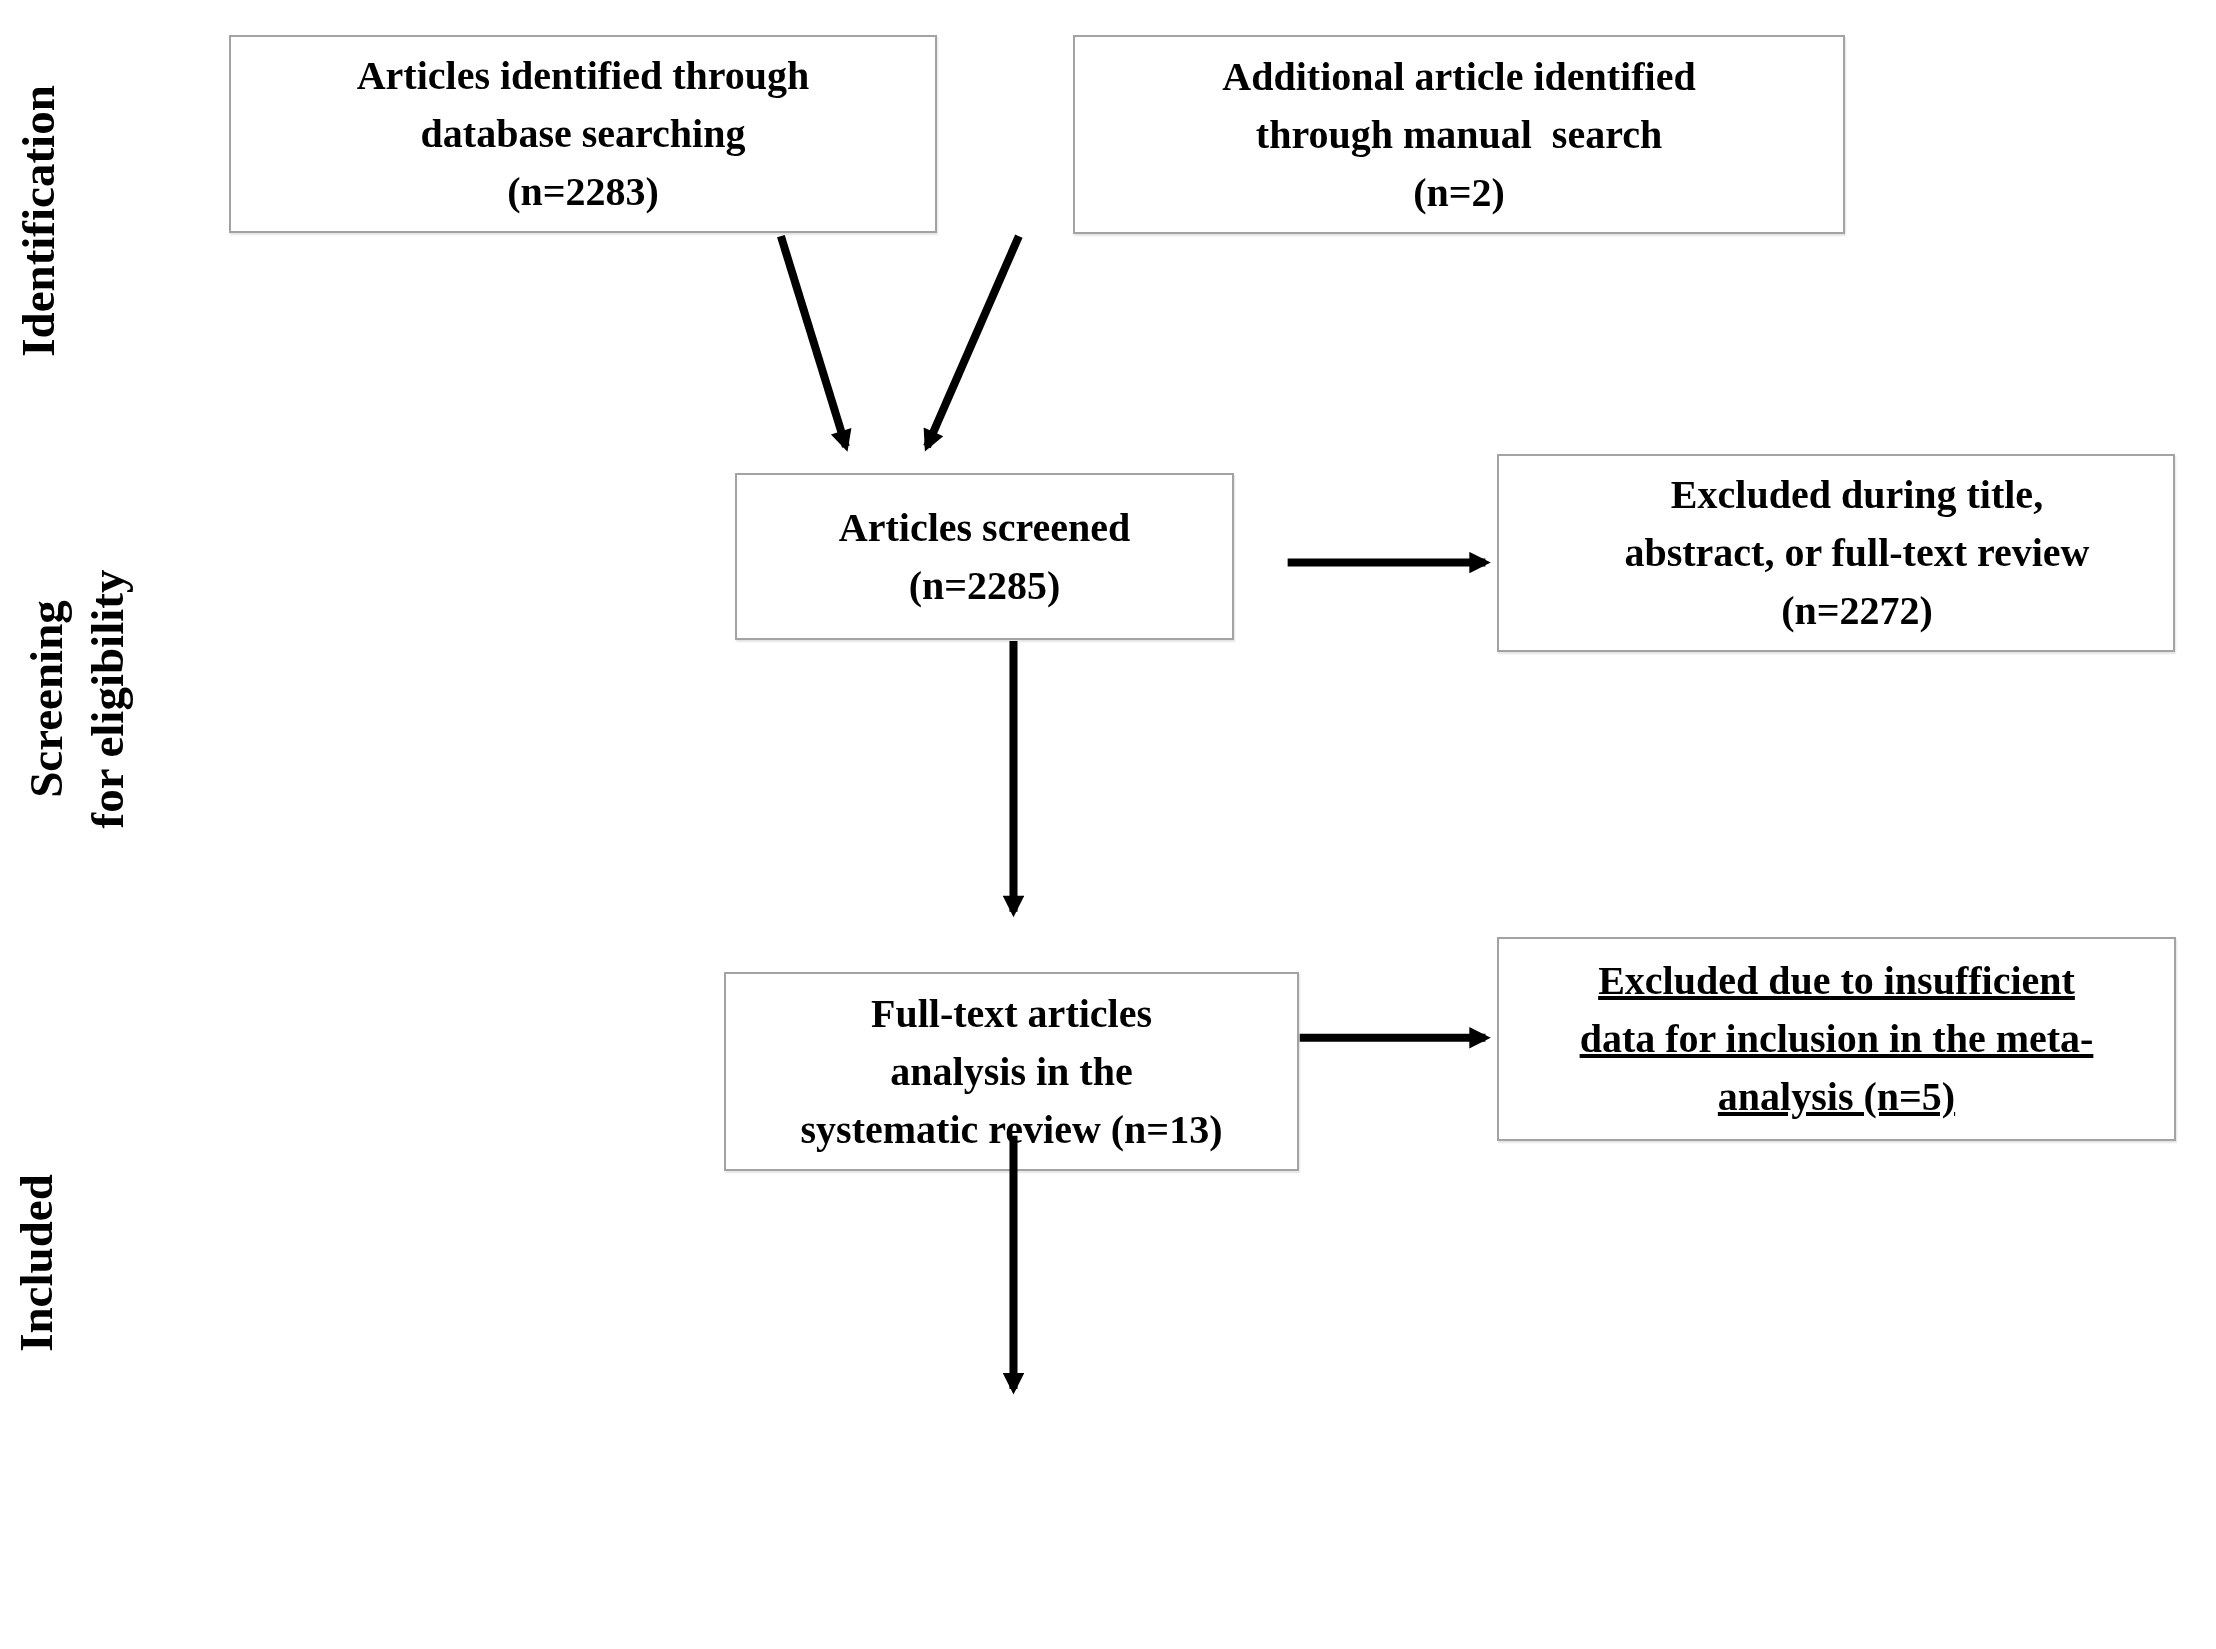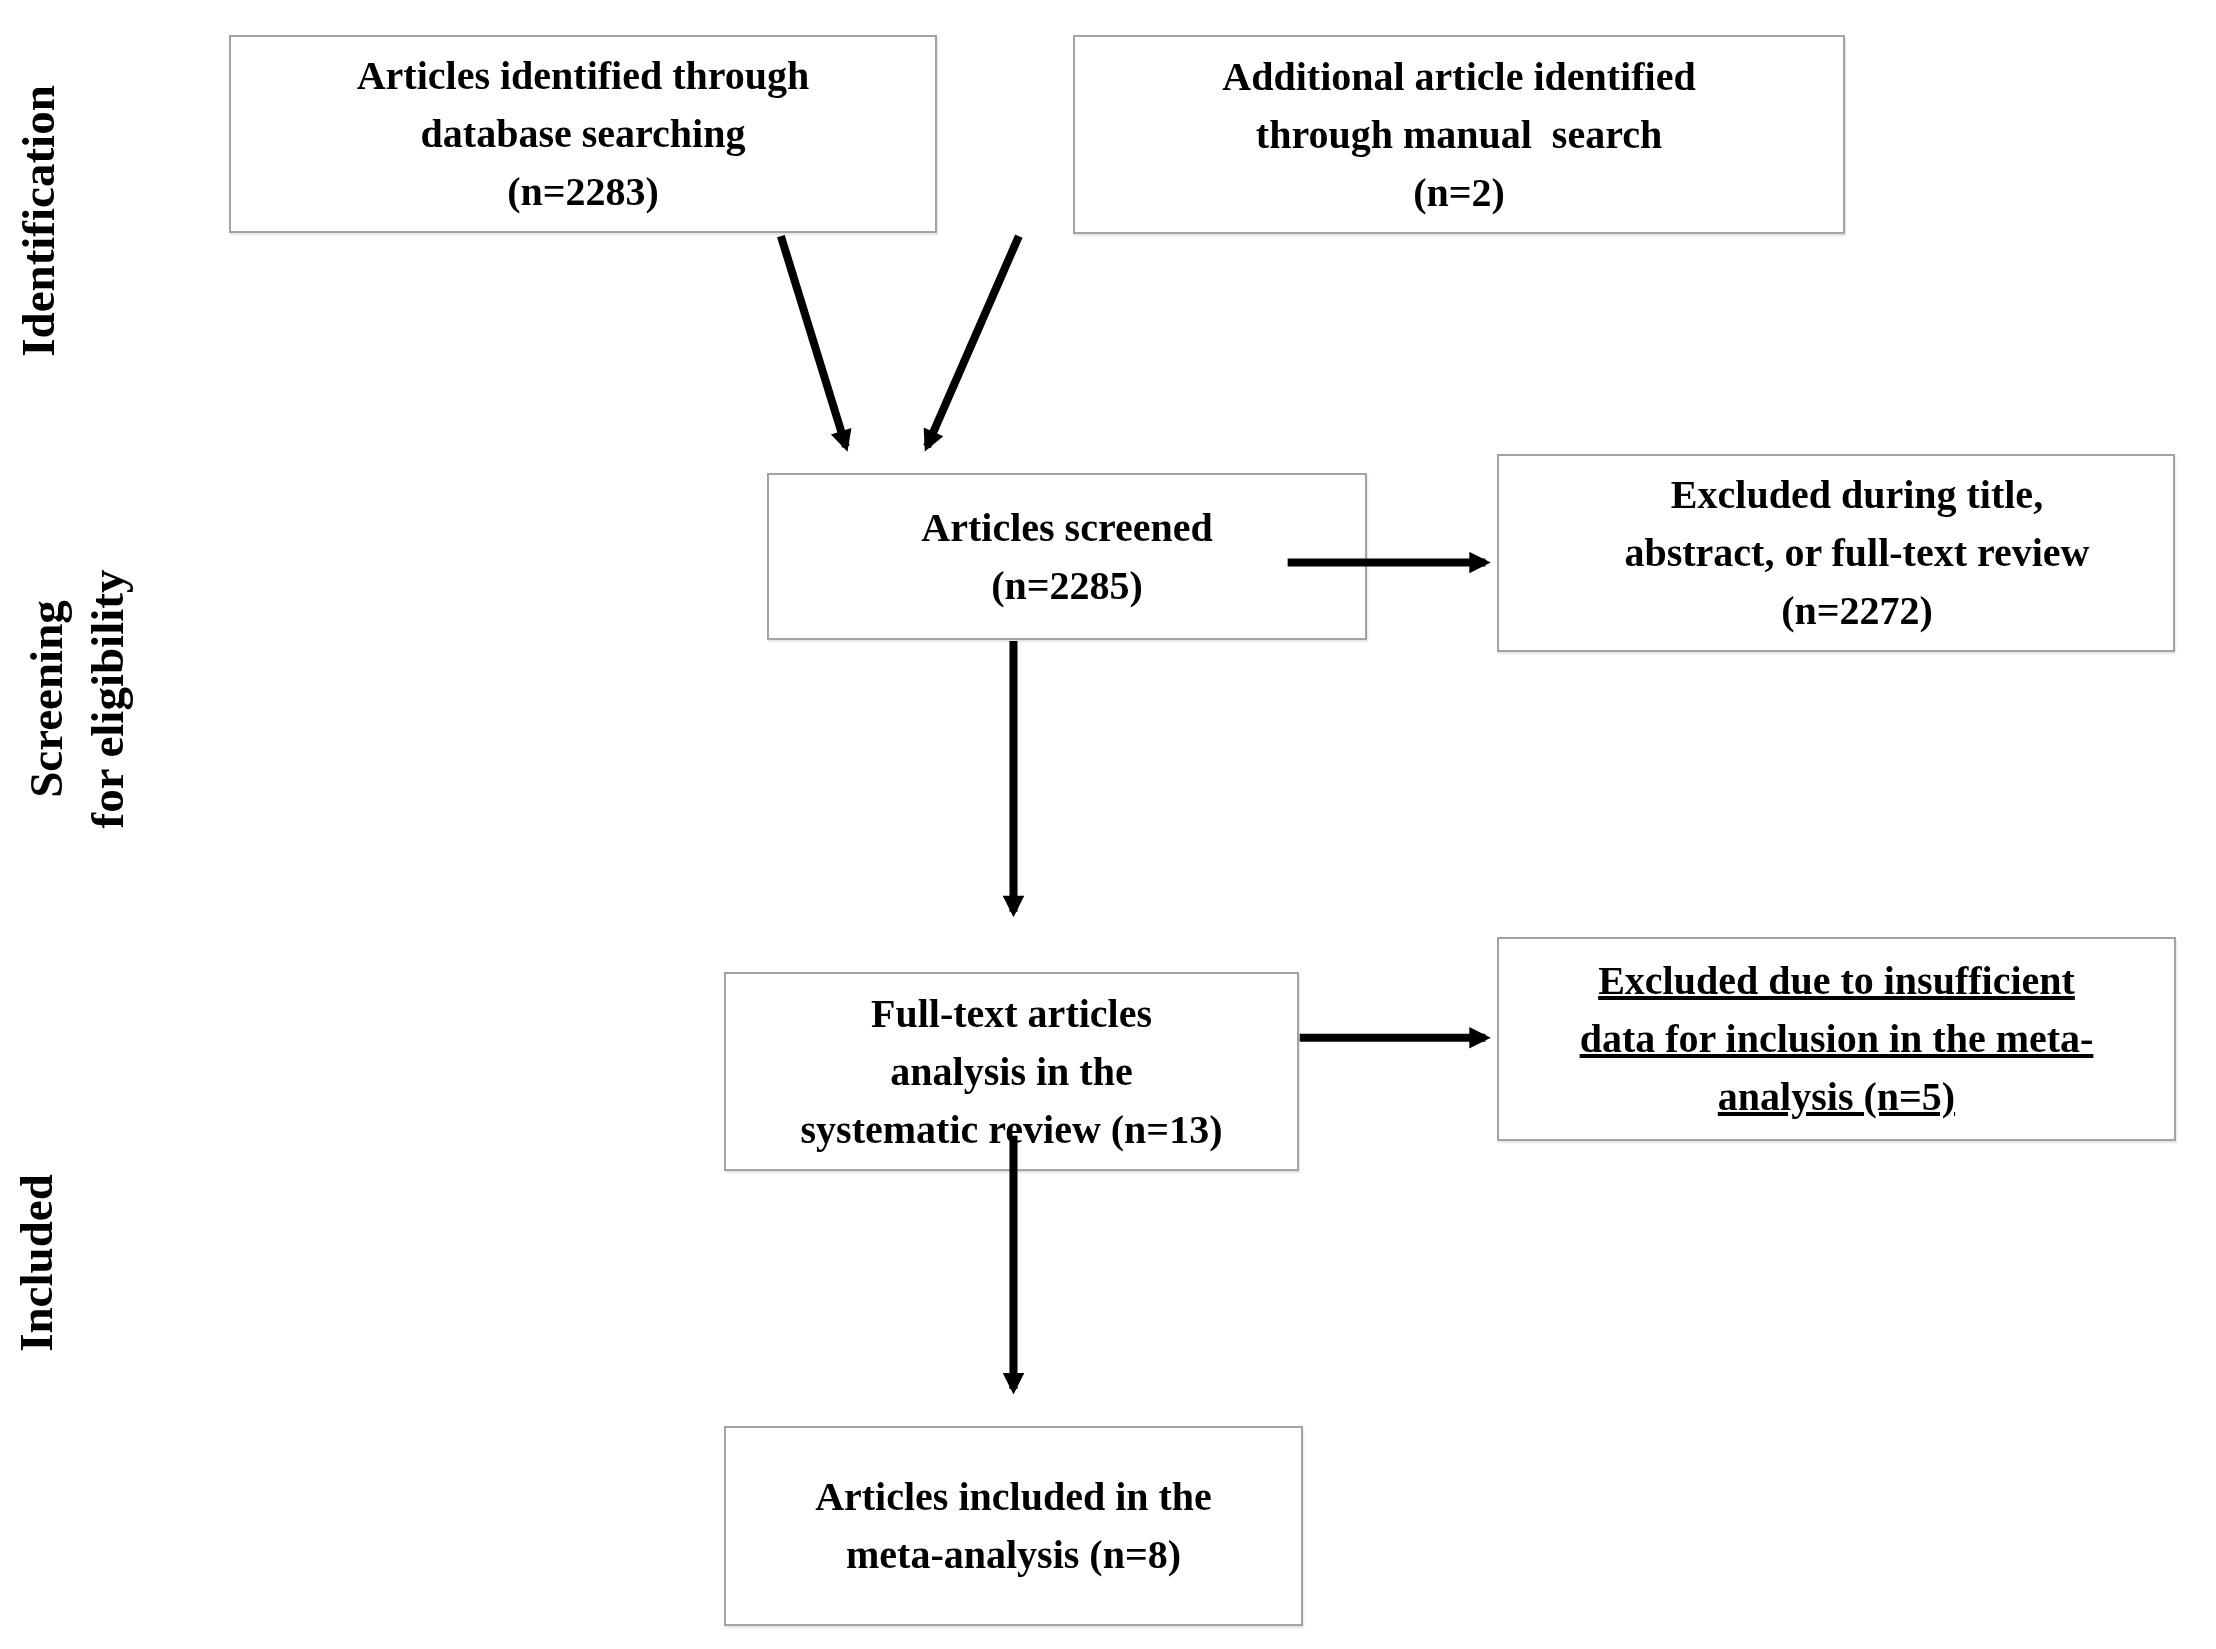--- a/index.html
+++ b/index.html
@@ -52,21 +52,21 @@
     pointer-events:none;
   }
   #arrows line{
     stroke:var(--arrow);
     stroke-width:12;
   }
   #arrows marker path{fill:var(--arrow);}
   
   #box-db      {left:229px;  top:35px;   width:708px; height:198px;}
   #box-manual  {left:1034px; top:35px;   width:772px; height:199px;margin-left:39px;}
-  #box-screened{left:735px; top:473px;  width:600px;  height:167px;margin-left:32px;}
+  #box-screened{left:735px; top:473px;  width:499px;  height:167px;}
   #box-excl1   {left:1497px; top:454px;  width:678px; height:198px;padding-left:42px;}
   #box-fulltext{left:724px; top:936px; width:575px;  height:199px;margin-top:36px;}
   #box-excl2   {left:1497px; top:937px; width:679px; height:204px;text-decoration:underline;}
   #box-meta    {left:724px; top:1426px; width:579px;  height:200px;}
   
   #label-identification{left:-149px; top:190px;  width:375px; height:62px;}
   #label-screening     {left:-111px; top:638px;  width:375px; height:122px;}
   #label-included      {left:-151px; top:1232px; width:375px; height:62px;}
 </style>
 </head>
@@ -113,24 +113,20 @@
     <div class="box-line">analysis in the</div>
     <div class="box-line">systematic review (n=13)</div>
   </div>
 
   <div class="fbox" id="box-excl2">
     <div class="box-line">Excluded due to insufficient</div>
     <div class="box-line">data for inclusion in the meta-</div>
     <div class="box-line">analysis (n=5)</div>
   </div>
 
-  <div class="fbox" id="box-meta">
-    <div class="box-line">Articles included in the</div>
-    <div class="box-line">meta-analysis (n=8)</div>
-  </div>
 
   <svg id="arrows" viewBox="0 0 3306 2461" xmlns="http://www.w3.org/2000/svg">
     <defs>
       <marker id="ah" viewBox="0 0 10 10" refX="7.5" refY="5" markerUnits="userSpaceOnUse" markerWidth="38" markerHeight="32" orient="auto">
         <path d="M0 0 L10 5 L0 10 Z"></path>
       </marker>
     </defs>
     <line x1="1165" y1="352" x2="1262" y2="666" marker-end="url(#ah)"></line>
     <line x1="1520" y1="352" x2="1383" y2="666" marker-end="url(#ah)"></line>
     <line x1="1921" y1="839" x2="2216" y2="839" marker-end="url(#ah)"></line>

